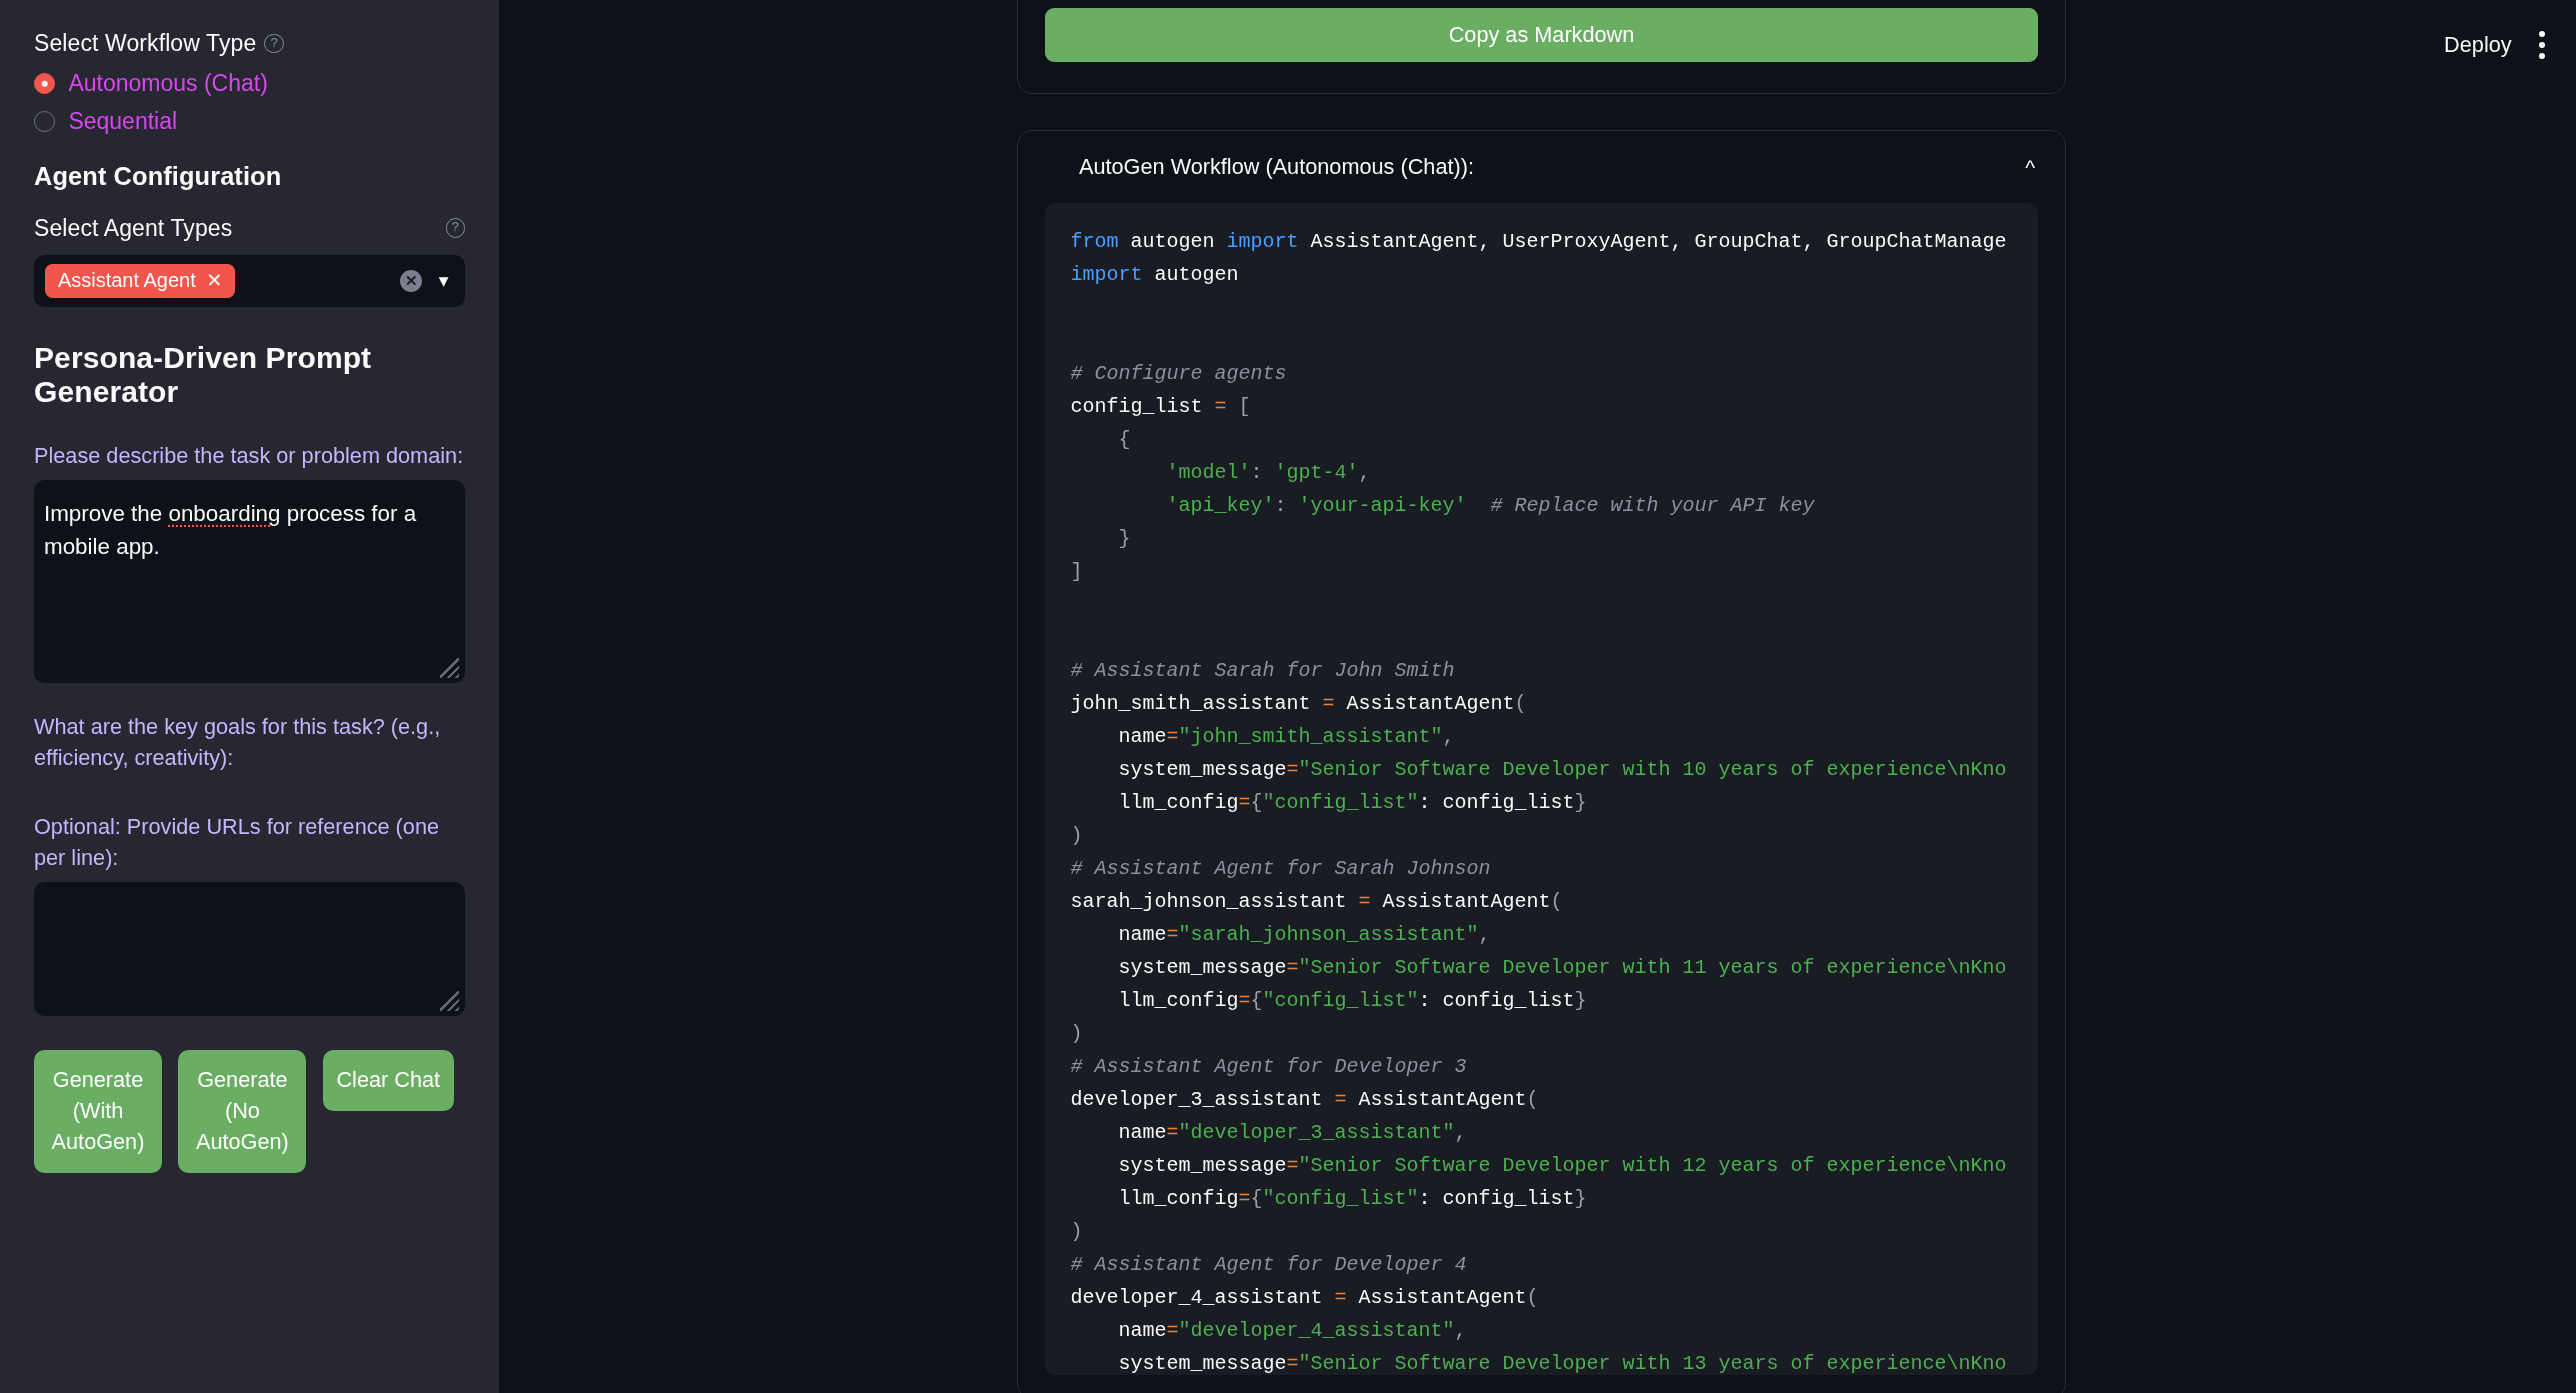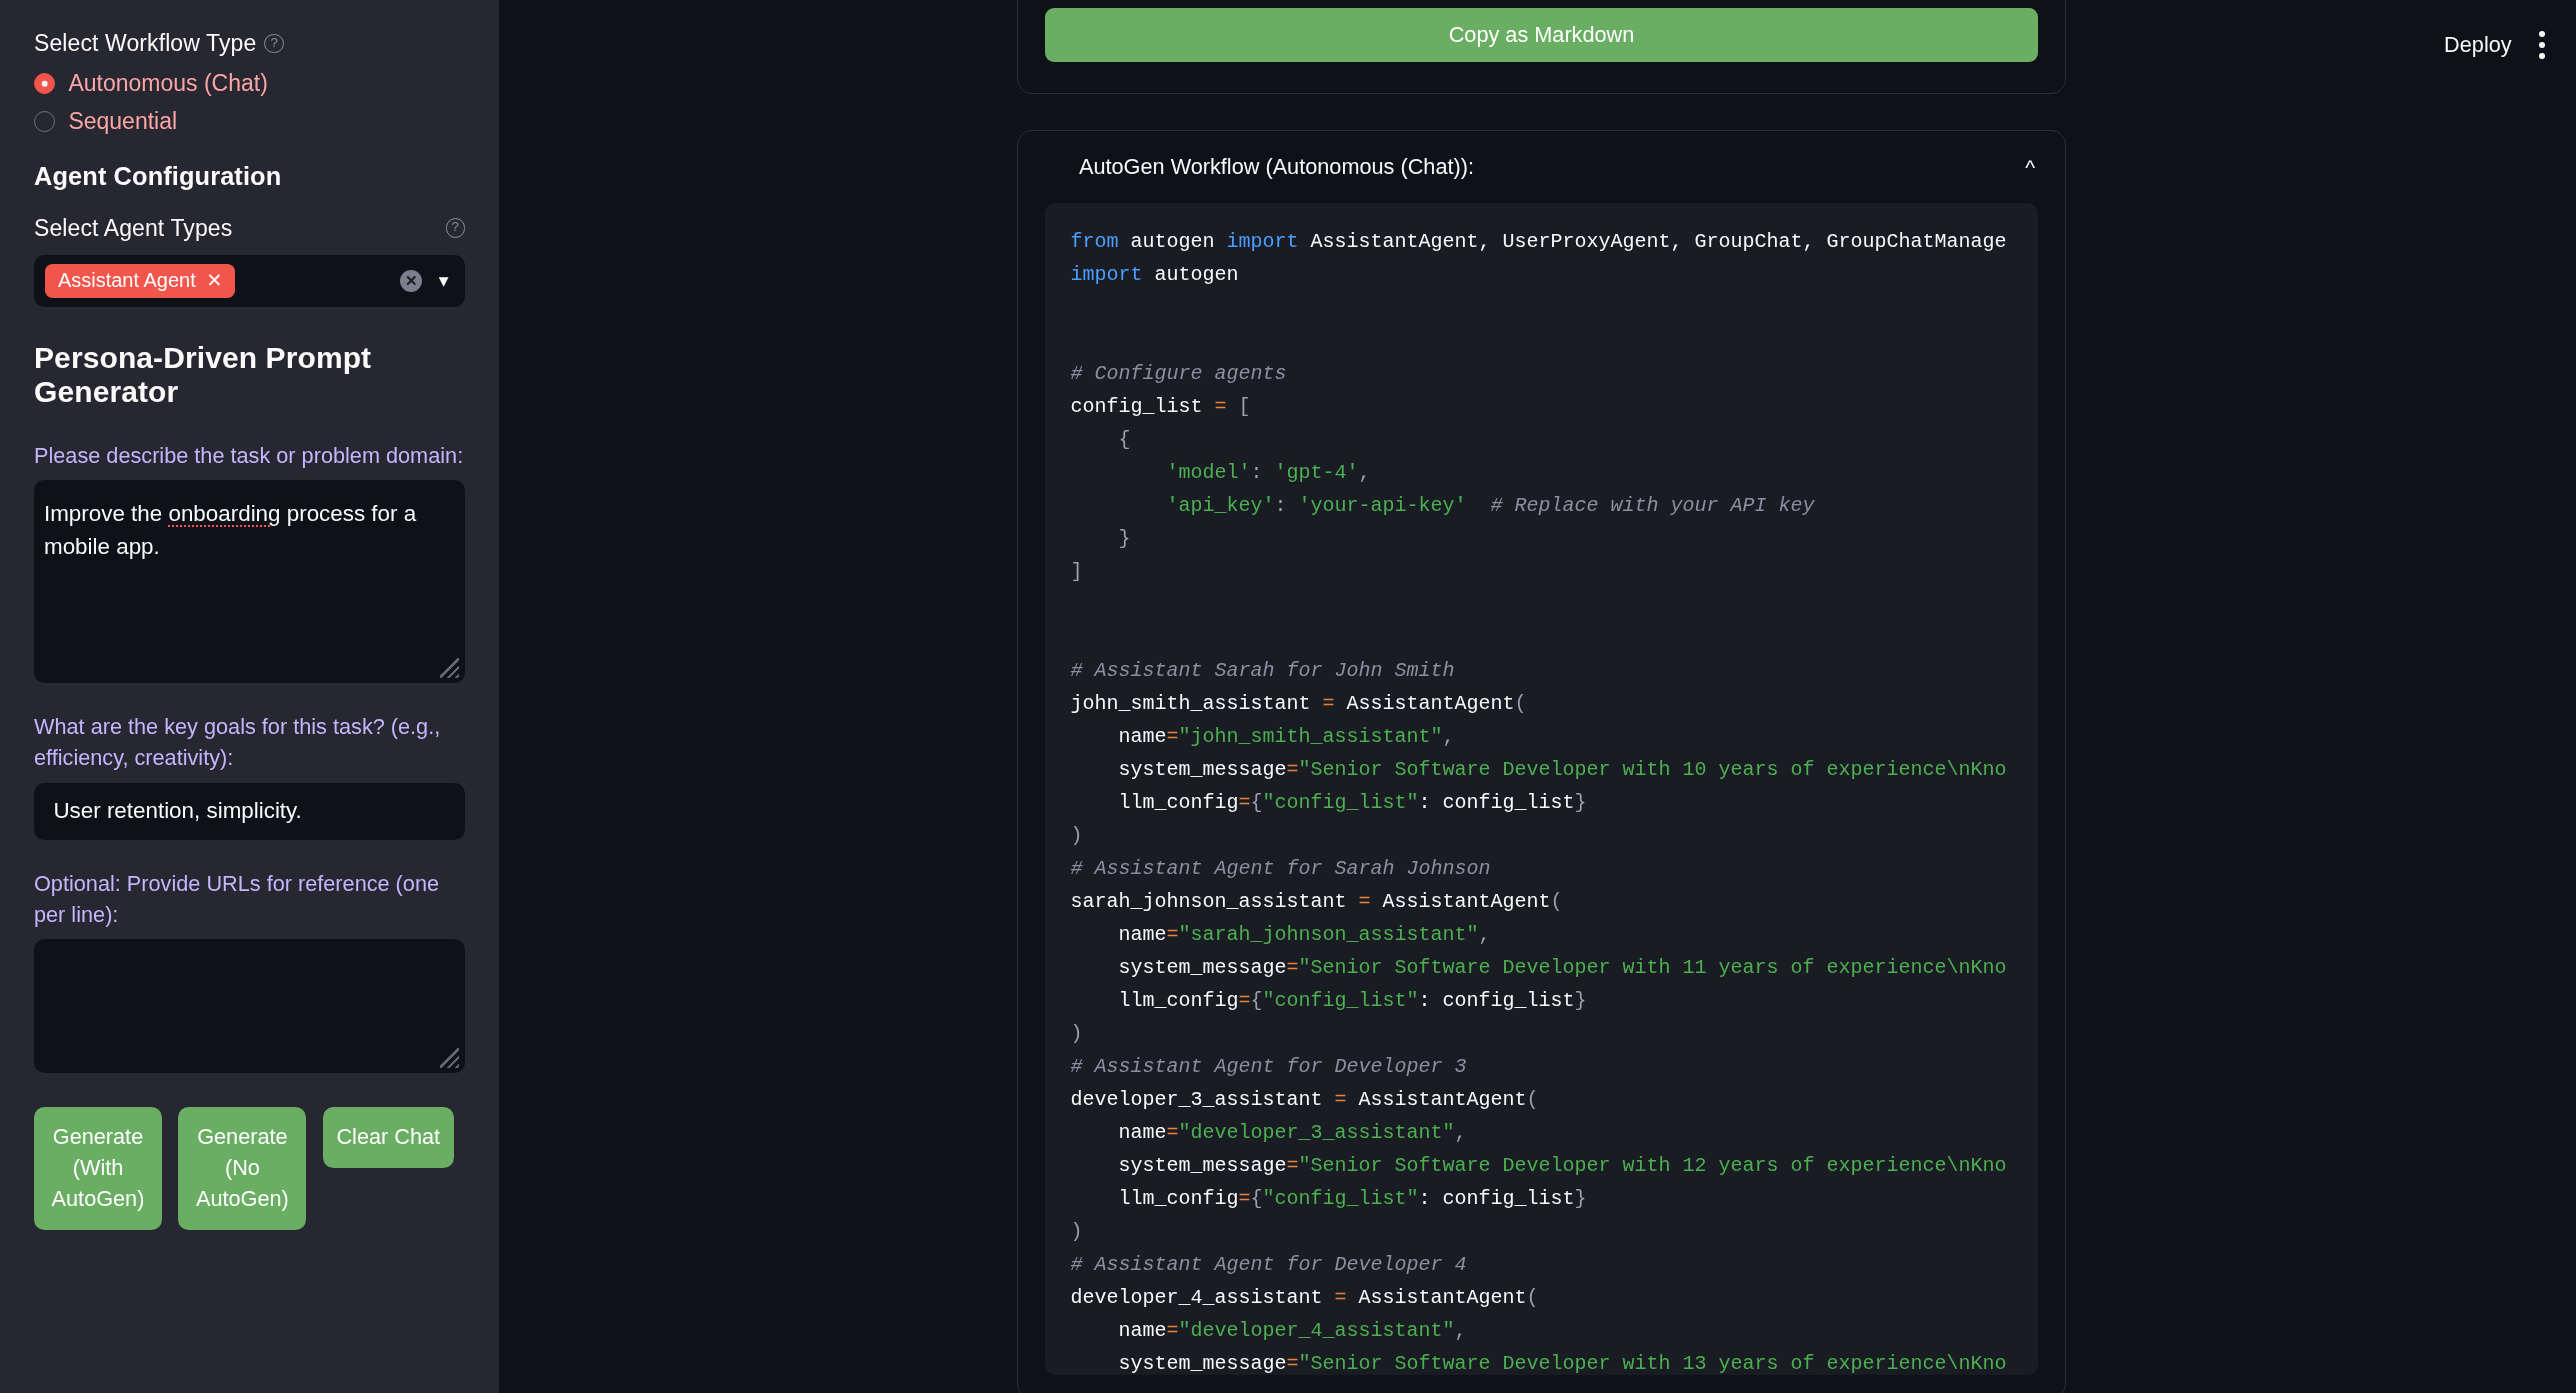--- a/index.html
+++ b/index.html
@@ -48,21 +48,21 @@
     width: 21px; height: 21px; border-radius: 50%;
     border: 1.8px solid #6f717c; background: transparent;
     position: relative; flex: 0 0 auto;
   }
   .radio-dot.checked { background: #F2554B; border-color: #F2554B; }
   .radio-dot.checked::after {
     content: ""; position: absolute; left: 50%; top: 50%;
     width: 6.7px; height: 6.7px; background: #FAFAFA; border-radius: 50%;
     transform: translate(-50%,-50%);
   }
-  .radio-label { color: #fca5a5; font-size: 23px; }
+  .radio-label { color: #d946ef; font-size: 23px; }
 
   h2.section-head {
     color: #FAFAFA; font-size: 25.4px; font-weight: bold;
     margin: 27px 0 21px 0; letter-spacing: 0.1px;
   }
 
   h1.app-title {
     color: #FAFAFA; font-size: 30px; font-weight: bold;
     line-height: 1.15; margin: 34px 0 30px 0; letter-spacing: 0.1px;
   }
@@ -241,23 +241,20 @@
 
     <div class="field-label">Please describe the task or problem domain:</div>
     <div class="textarea-box t1">
       <span>Improve the </span><span class="spell">onboarding</span><span> process for a mobile app.</span>
       <span class="resize-grip"></span>
     </div>
 
     <div class="gap-34"></div>
 
     <div class="field-label">What are the key goals for this task? (e.g., efficiency, creativity):</div>
-    <div class="input-box">
-      <span>User retention, simplicity.</span>
-    </div>
 
     <div class="gap-34"></div>
 
     <div class="field-label">Optional: Provide URLs for reference (one per line):</div>
     <div class="textarea-box t2">
       <span></span>
       <span class="resize-grip"></span>
     </div>
 
     <div class="btn-row">

